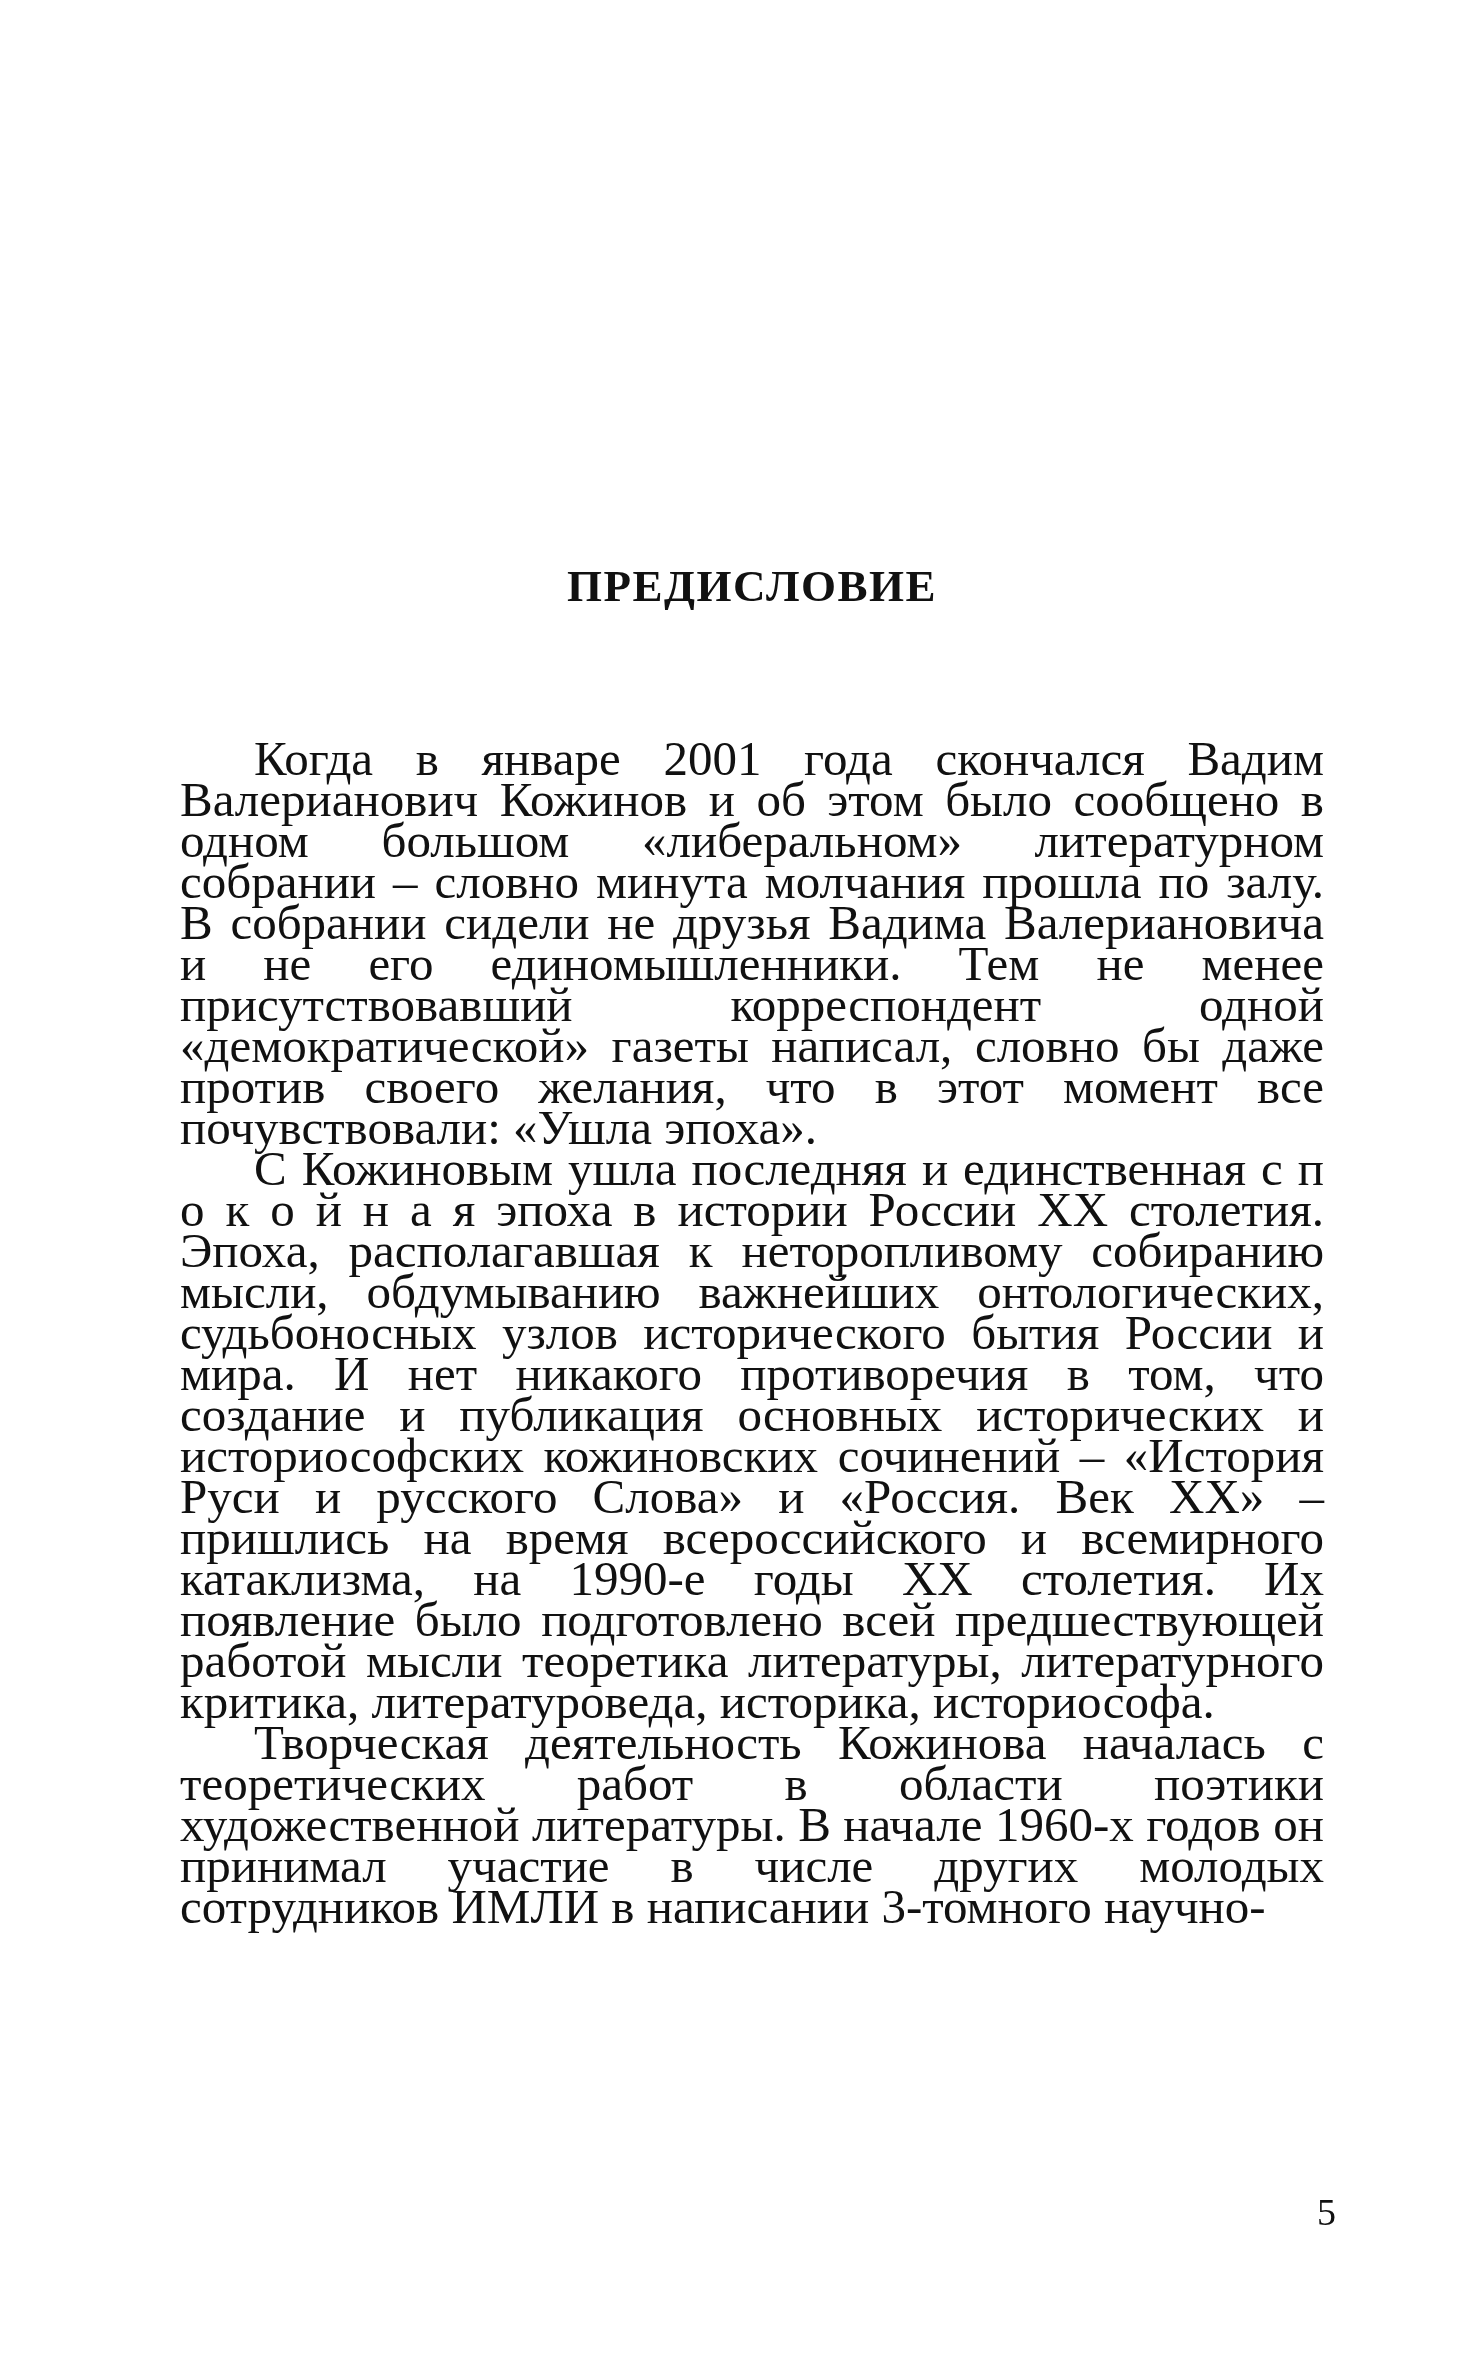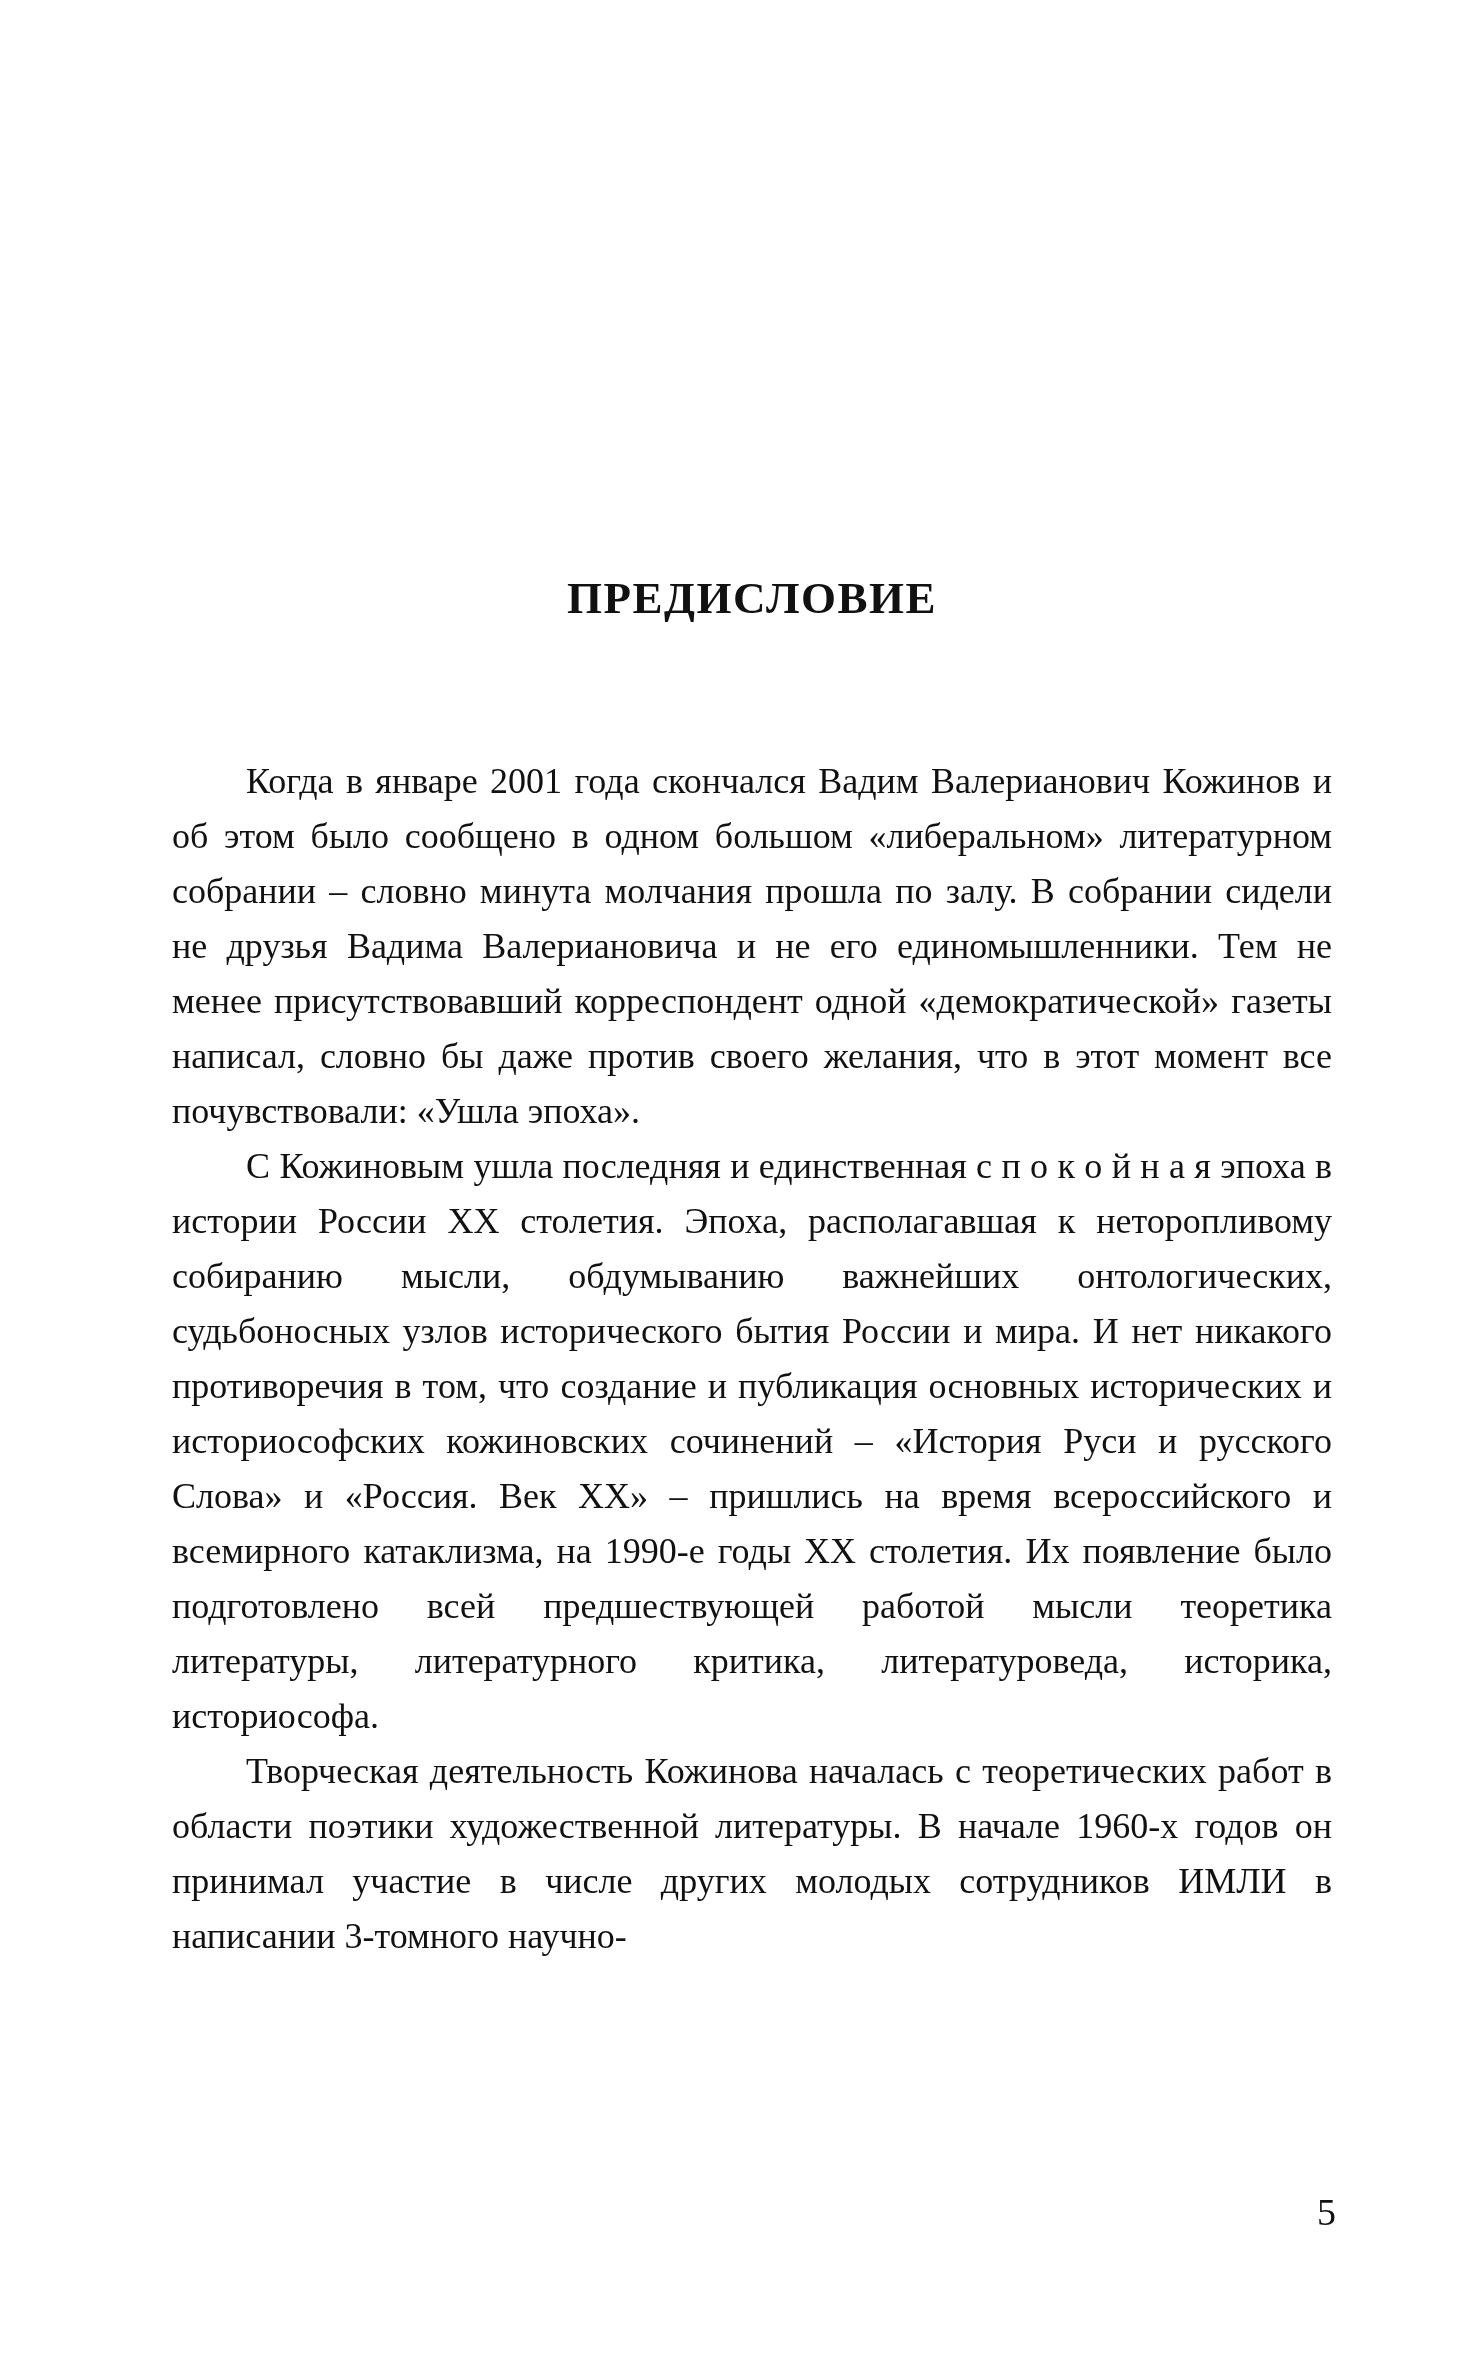--- a/index.html
+++ b/index.html
@@ -17,33 +17,33 @@
     color: #111111;
     overflow: hidden;
   }
   .content {
     position: absolute;
     left: 172px;
     top: 0;
     width: 1160px;
   }
   .chapter-title {
-    margin: 12px;
+    margin: 0;
     padding-top: 560px;
     text-align: center;
     font-size: 45px;
     font-weight: bold;
     letter-spacing: 1.5px;
     font-family: "Liberation Serif", "DejaVu Serif", serif;
   }
   .body-text {
-    margin: 0;
+    margin: 8px;
     padding-top: 118px;
-    font-size: 36px;
-    line-height: 55px;
+    font-size: 49px;
+    line-height: 41px;
     text-align: justify;
     text-justify: inter-word;
     hyphens: manual;
   }
   .para {
     margin: 0;
     text-indent: 74px;
     text-align: justify;
   }
   .para:last-child {

